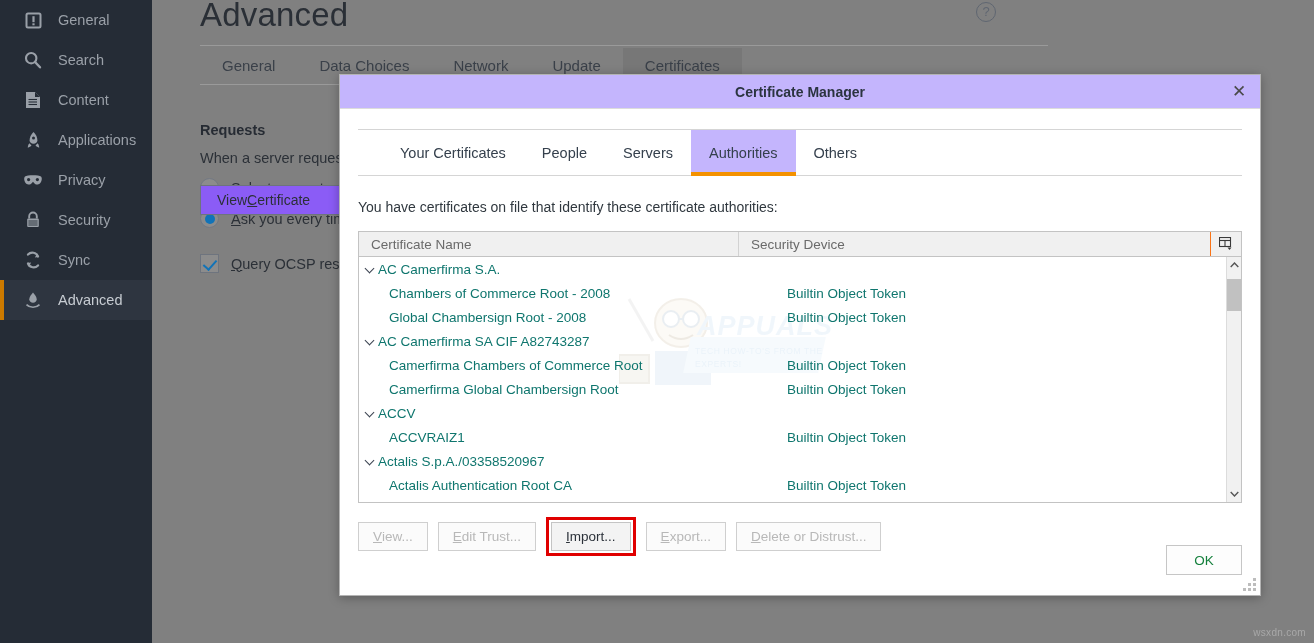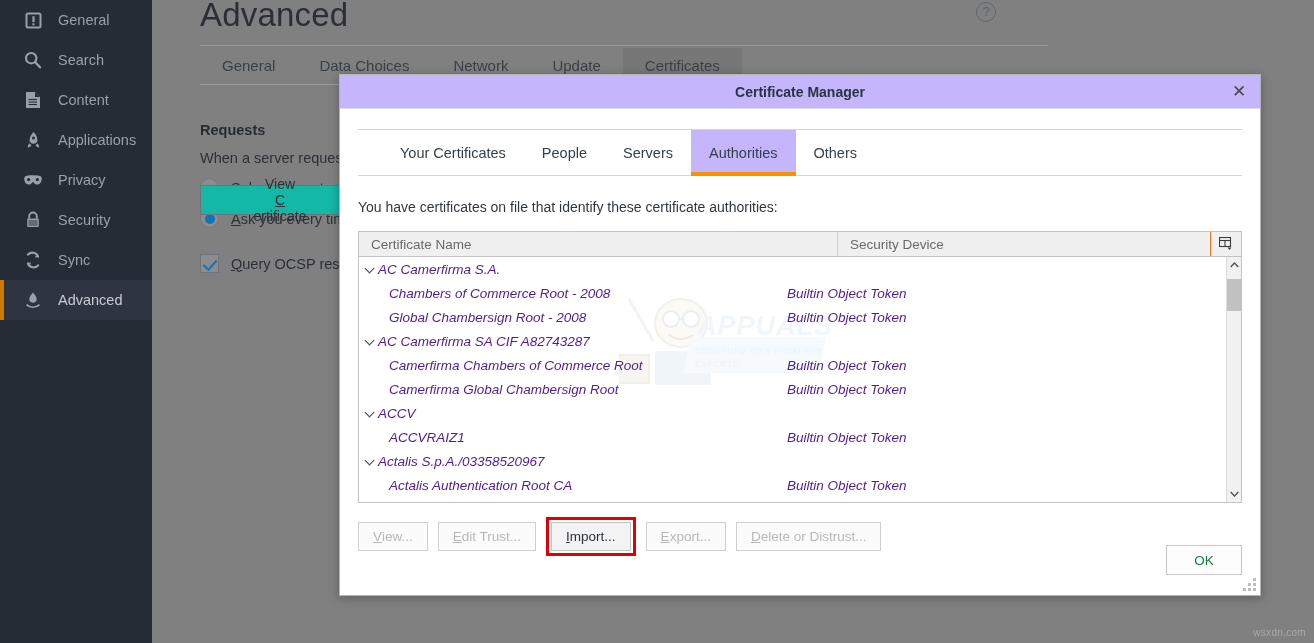--- a/index.html
+++ b/index.html
@@ -123,25 +123,25 @@
     content:"";
     position:absolute; left: 5px; top: 2px;
     width: 6px; height: 11px;
     border: solid #1173b8; border-width: 0 2.2px 2.2px 0;
     transform: rotate(42deg);
   }
   #view-cert-btn {
     position: absolute; left: 48px; top: 185px;
     height: 30px; min-width: 160px;
     border: 1px solid #6e747e;
-    background: #14b8a6;
+    background: #8b5cf6;
     color: #2b3037;
     font-size: 14px;
-    display:flex; align-items:center; justify-content:center;
-    padding: 0 16px; white-space: nowrap; flex-direction: column;
+    display:flex; align-items:center; justify-content:flex-start;
+    padding: 0 16px; white-space: nowrap;
   }
   #view-cert-btn u { text-decoration: underline; }
 
   
   #dialog {
     position: absolute;
     left: 339px; top: 74px;
     width: 922px; height: 522px;
     background: #ffffff;
     border: 1px solid #b4b4b4;
@@ -213,37 +213,36 @@
   }
   #cert-head {
     height: 25px;
     background: #f0f0f0;
     border-bottom: 1px solid #c3c3c3;
     display: flex; align-items: center;
     font-size: 13.5px; color: #6a6a6a;
     flex: 0 0 auto;
   }
   .th { padding-left: 12px; position: relative; height: 100%; display:flex; align-items:center; }
-  .th.name { width: 479px; border-right: 1px solid #d2d2d2; }
+  .th.name { width: 380px; border-right: 1px solid #d2d2d2; }
   .th.device { flex: 1 1 auto; border-right: 1px solid #f97316; }
   .th.colopts { width: 30px; justify-content: center; padding-left: 0; }
 
   #cert-rows {
     flex: 1 1 auto;
     position: relative;
     overflow: hidden;
     background: #fff;
   }
   .cert-row {
     height: 24px;
     display: flex; align-items: center;
     font-size: 13.5px;
-    color: #4c1d95;
-    position: relative;
-    font-style: italic;
+    color: #0f766e;
+    position: relative;
   }
   .cert-row .cname { width: 428px; display:flex; align-items:center; white-space: nowrap; }
   .cert-row .cdev { flex: 1 1 auto; white-space: nowrap; }
   .cert-row.group .cname { padding-left: 6px; }
   .cert-row.child .cname { padding-left: 30px; }
   .twisty {
     display:inline-block; width: 12px; height: 12px;
     margin-right: 1px; position: relative; flex:0 0 auto;
   }
   .twisty::after {

